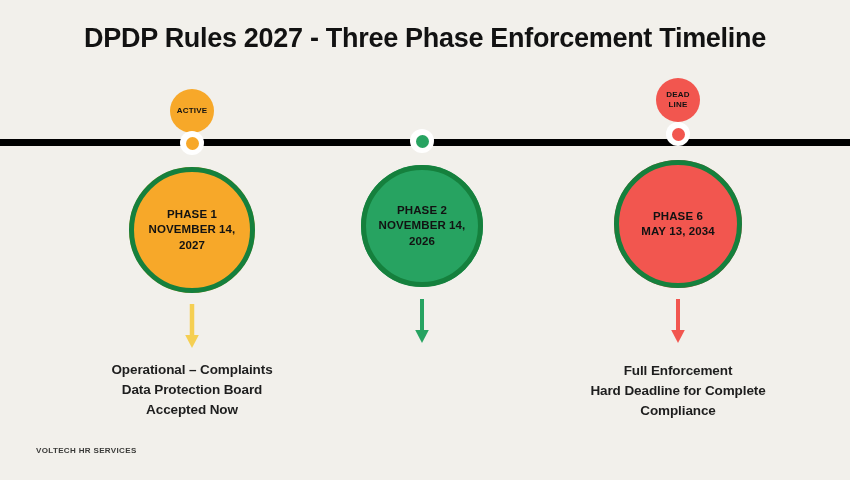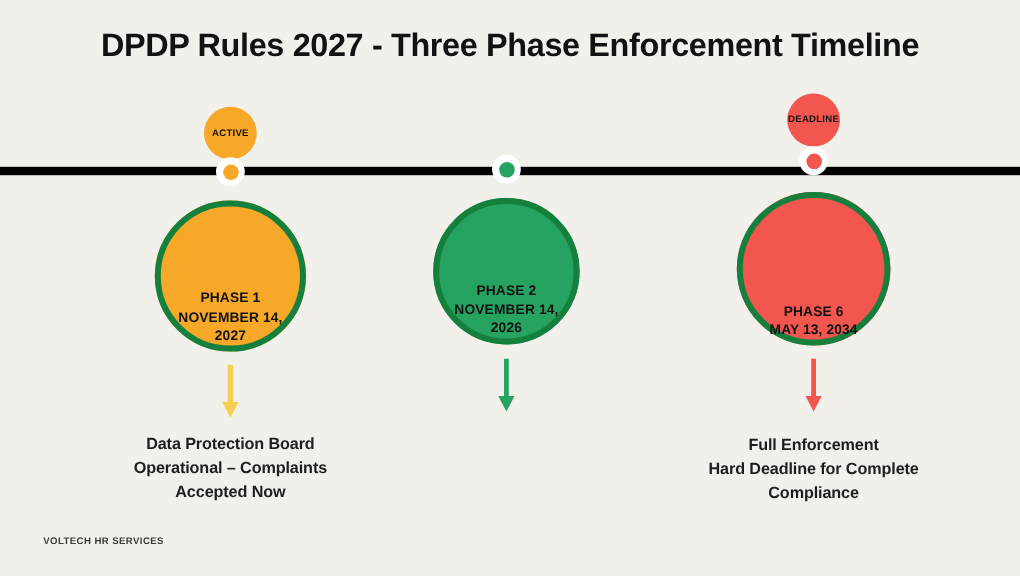--- a/index.html
+++ b/index.html
@@ -59,21 +59,21 @@
 
   
   .badge {
     position: absolute;
     left: 50%;
     transform: translateX(-50%);
     width: 44px;
     height: 44px;
     border-radius: 50%;
     display: flex;
-    flex-direction: row;
+    flex-direction: column;
     align-items: center;
     justify-content: center;
     font-size: 8px;
     font-weight: 700;
     color: #121212;
     letter-spacing: 0.2px;
     line-height: 1.25;
     text-align: center;
   }
   .badge.b1 { top: 89px; background: #f7a829; }
@@ -114,21 +114,21 @@
     box-sizing: border-box;
     z-index: 2;
   }
   .circle .inner {
     border-radius: 50%;
     width: 100%;
     height: 100%;
     box-sizing: border-box;
     border: 1px solid #15803d;
     display: flex;
-    align-items: flex-end;
+    align-items: center;
     justify-content: center;
   }
   .circle .label {
     font-size: 11.5px;
     font-weight: 700;
     color: #121212;
     text-align: center;
     line-height: 1.32;
     letter-spacing: 0.1px;
     padding: 0 12px;
@@ -223,22 +223,22 @@
     </div>
 
     <div class="arrow a1">
       <svg width="22" height="46" viewBox="0 0 22 46" xmlns="http://www.w3.org/2000/svg">
         <line x1="11" y1="1" x2="11" y2="33" stroke="#f5cf52" stroke-width="4.5" stroke-linecap="butt"></line>
         <polygon points="11,45 4.2,32 17.8,32" fill="#f5cf52"></polygon>
       </svg>
     </div>
 
     <div class="desc d1">
+      <div>Operational – Complaints</div>
       <div>Data Protection Board</div>
-      <div>Operational – Complaints</div>
       <div>Accepted Now</div>
     </div>
   </div>
 
   <div class="phase p2">
 
     <div class="marker m2">
       <span class="dot" style="background:#27a361;"></span>
     </div>
 

